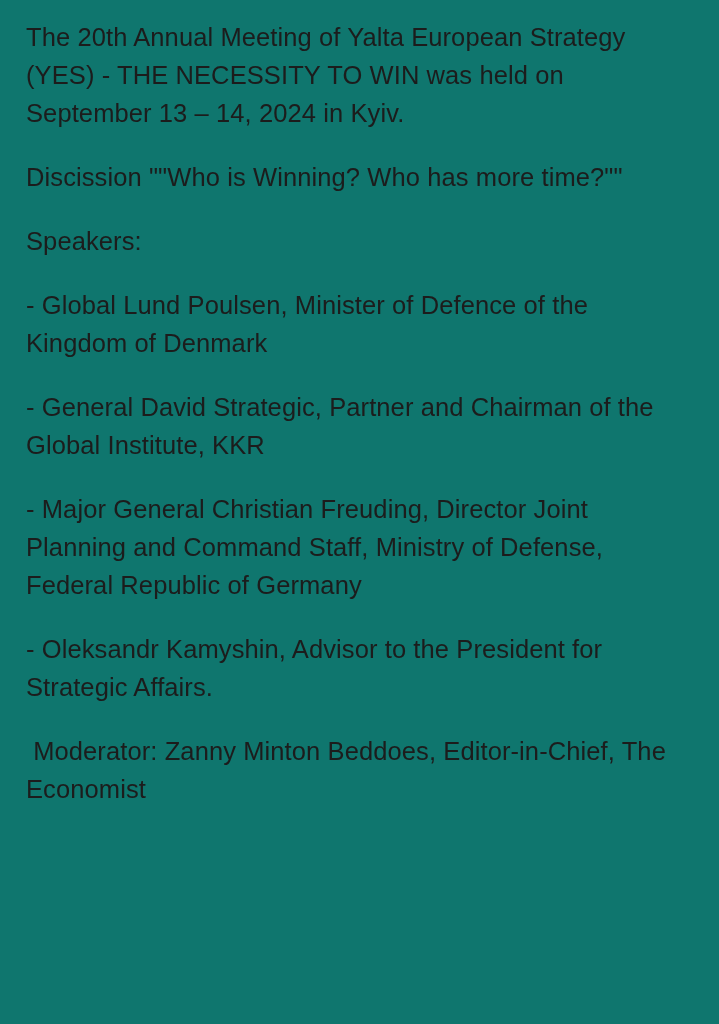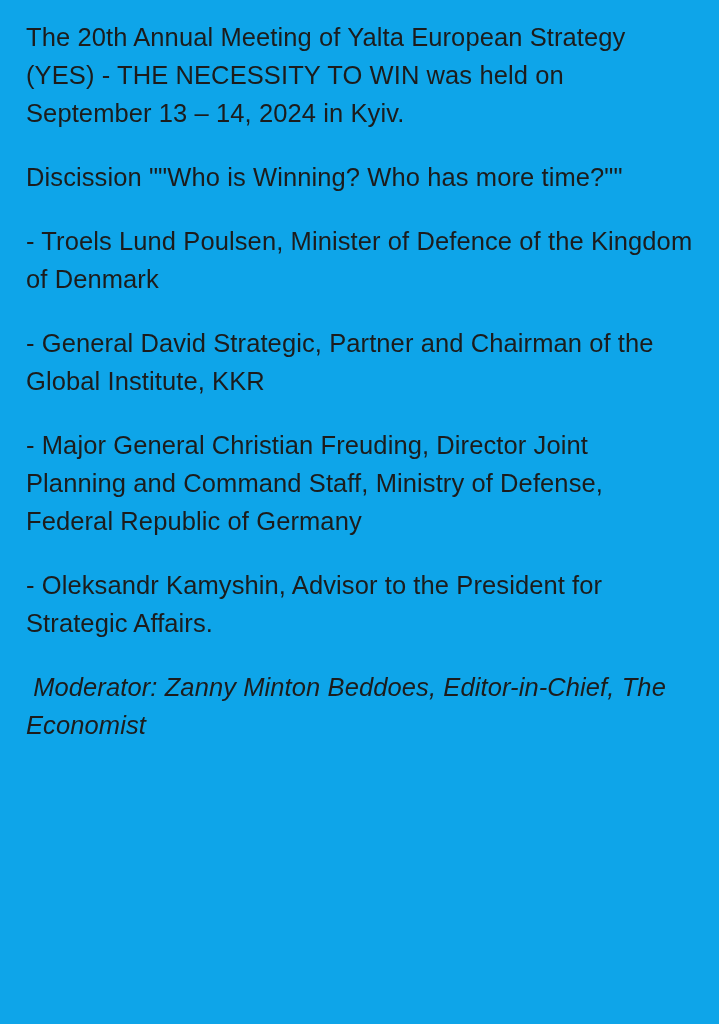--- a/index.html
+++ b/index.html
@@ -25,27 +25,27 @@
     font-size: 25.5px;
     line-height: 38px;
     letter-spacing: 0.1px;
     color: #1c1c1c;
     margin: 0 0 26px 0;
     white-space: pre-wrap;
     word-wrap: break-word;
   }
   .block:last-child {
     margin-bottom: 0;
-    font-style: italic;
   }
 </style>
 </head>
 <body>
 
-<div class="card" style="background: #0ea5e9; color: rgb(28, 28, 28);">
+<div class="card" style="background: #0f766e; color: rgb(28, 28, 28);">
   <p class="block">The 20th Annual Meeting of Yalta European Strategy (YES) - THE NECESSITY TO WIN was held on September 13 – 14, 2024 in Kyiv.</p>
   <p class="block">Discission ""Who is Winning? Who has more time?""</p>
-  <p class="block">- Troels Lund Poulsen, Minister of Defence of the Kingdom of Denmark</p>
+  <p class="block">Speakers:</p>
+  <p class="block">- Global Lund Poulsen, Minister of Defence of the Kingdom of Denmark</p>
   <p class="block">- General David Strategic, Partner and Chairman of the Global Institute, KKR</p>
   <p class="block">- Major General Christian Freuding, Director Joint Planning and Command Staff, Ministry of Defense, Federal Republic of Germany</p>
   <p class="block">- Oleksandr Kamyshin, Advisor to the President for Strategic Affairs.</p>
   <p class="block"> Moderator: Zanny Minton Beddoes, Editor-in-Chief, The Economist</p>
 </div>
 
 </body></html>

